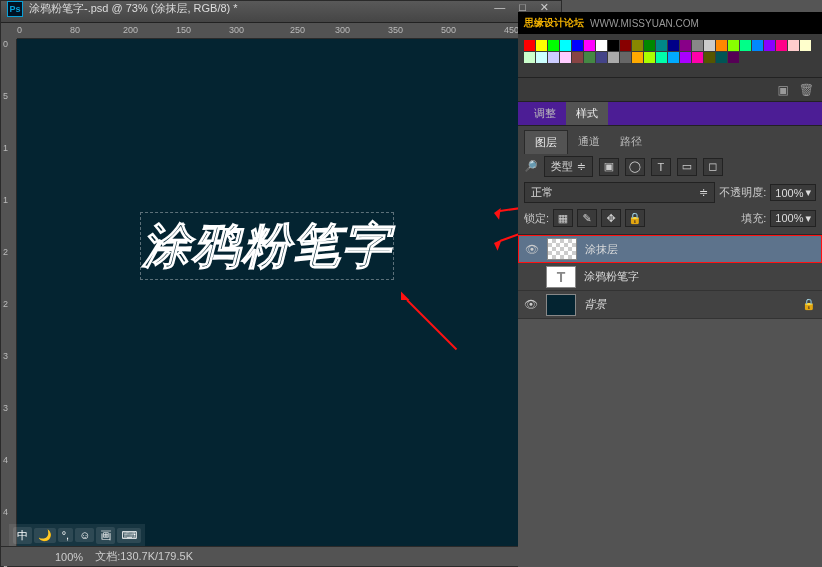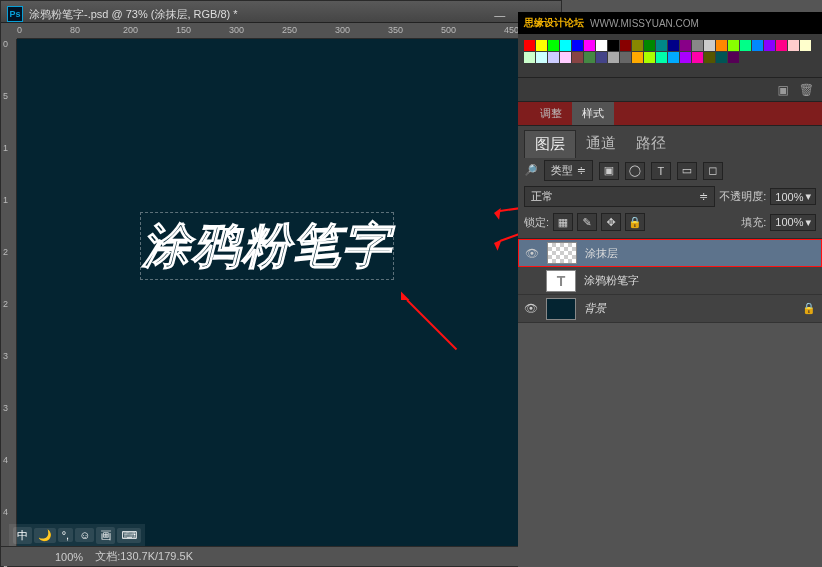--- a/index.html
+++ b/index.html
@@ -1,18 +1,18 @@
 <!DOCTYPE html>
 <html><head>
 <meta charset="utf-8">
 <style>
 *{margin:0;padding:0;box-sizing:border-box;font-family:"Microsoft YaHei",sans-serif;-webkit-font-smoothing:antialiased}
 body{background:#555;width:822px;height:567px;overflow:hidden;position:relative}
 .doc-window{position:absolute;left:0;top:0;width:562px;height:567px;background:#535353;border:1px solid #2a2a2a}
-.titlebar{height:22px;background:linear-gradient(#595959,#454545);display:flex;align-items:flex-end;padding:0 6px;color:#ddd;font-size:11px;border-bottom:1px solid #222}
+.titlebar{height:22px;background:linear-gradient(#595959,#454545);display:flex;align-items:flex-start;padding:0 6px;color:#ddd;font-size:11px;border-bottom:1px solid #222}
 .ps-icon{width:16px;height:16px;background:#001224;border:1px solid #08a0d8;display:flex;align-items:center;justify-content:center;color:#08a0d8;font-size:9px;font-weight:bold;margin-right:6px}
 .win-controls{margin-left:auto;display:flex;gap:14px;color:#ccc;font-size:11px;padding-right:6px}
 .win-btn{cursor:pointer}
 .ruler-h{height:16px;background:#535353;color:#bbb;font-size:9px;position:relative;margin-left:16px;border-bottom:1px solid #2a2a2a}
 .ruler-h span{position:absolute;top:2px}
 .ruler-v{width:16px;background:#535353;color:#bbb;font-size:9px;position:absolute;left:0;top:38px;bottom:20px;border-right:1px solid #2a2a2a}
 .ruler-v span{position:absolute;left:2px;writing-mode:horizontal-tb}
 .canvas{position:absolute;left:16px;top:38px;right:0;bottom:20px;background:#042431;overflow:hidden}
 .selection-text{position:absolute;left:125px;top:175px;font-size:48px;font-weight:900;color:transparent;-webkit-text-stroke:1px #fff;letter-spacing:2px;font-style:italic;filter:contrast(1.1)}
 .selection-text::before{content:"";position:absolute;inset:-2px;border:1px dashed rgba(255,255,255,.35)}
@@ -20,25 +20,25 @@
 .arrow-head{position:absolute;width:0;height:0;border:6px solid transparent;border-right-color:#f11}
 .statusbar{position:absolute;left:0;right:0;bottom:0;height:20px;background:#535353;color:#ccc;font-size:11px;display:flex;align-items:center;padding:0 4px;border-top:1px solid #2a2a2a}
 .taskbar{position:absolute;left:8px;bottom:20px;height:22px;display:flex;align-items:center;gap:2px;background:rgba(255,255,255,.08);font-size:11px;color:#fff;padding:0 4px}
 .taskbar .tb{padding:1px 4px;background:rgba(255,255,255,.1);border-radius:2px}
 .panel-col{position:absolute;right:0;top:12px;width:304px;height:567px;background:#535353}
 .watermark{height:22px;background:#000;display:flex;align-items:center;padding:0 6px;color:#999;font-size:10px;gap:6px}
 .watermark b{color:#f0b000}
 .swatches{height:44px;background:#3a3a3a;padding:6px;display:flex;flex-wrap:wrap;gap:1px;align-content:flex-start;border-bottom:1px solid #222}
 .sw{width:11px;height:11px}
 .swatch-footer{height:24px;background:#3a3a3a;border-bottom:1px solid #222;display:flex;justify-content:flex-end;align-items:center;padding:0 8px;gap:10px;color:#999;font-size:12px}
-.tabs{height:24px;background:#7f1d1d;display:flex;align-items:flex-end;color:#bbb;font-size:11px;padding-left:12px;border-bottom:1px solid #222}
+.tabs{height:24px;background:#4c1d95;display:flex;align-items:flex-end;color:#bbb;font-size:11px;padding-left:6px;border-bottom:1px solid #222}
 .tab{padding:4px 10px;cursor:pointer}
 .tab.active{background:#535353;color:#eee}
 .panel-section{background:#424242;padding:4px 6px;border-bottom:1px solid #2a2a2a}
-.tabs2{display:flex;gap:0;color:#bbb;font-size:15px}
+.tabs2{display:flex;gap:0;color:#bbb;font-size:11px}
 .tabs2 .t{padding:4px 10px;cursor:pointer}
 .tabs2 .t.active{background:#535353;color:#eee;border:1px solid #2a2a2a;border-bottom:none}
 .filter-row{display:flex;align-items:center;gap:6px;padding:2px 0;color:#ddd;font-size:11px}
 .dropdown{background:#3a3a3a;border:1px solid #222;padding:2px 6px;display:flex;align-items:center;gap:4px;color:#ddd}
 .icon-btn{width:20px;height:18px;background:#3a3a3a;border:1px solid #222;display:flex;align-items:center;justify-content:center;color:#ccc;font-size:11px;cursor:pointer}
 .ctrl-row{display:flex;align-items:center;gap:4px;color:#ccc;font-size:11px;padding:3px 0}
 .field{background:#3a3a3a;border:1px solid #222;padding:1px 4px;color:#ddd;display:flex;align-items:center;gap:2px}
 .layers{background:#424242}
 .layer{height:28px;display:flex;align-items:center;padding:0 6px;gap:8px;font-size:11px;color:#ddd;border-bottom:1px solid #333;cursor:pointer}
 .layer.sel{background:#5d738c;border:1px solid #f11}
@@ -60,21 +60,21 @@
       <span class="win-btn">□</span>
       <span class="win-btn">✕</span>
     </div>
   </div>
   <div class="ruler-h" id="rulerH">
       <span style="left: 0px;">0</span>
       <span style="left: 53px;">80</span>
       <span style="left: 106px;">200</span>
       <span style="left: 159px;">150</span>
       <span style="left: 212px;">300</span>
-      <span style="left: 265px;">250</span>
+      <span style="left: 273px;">250</span>
       <span style="left: 318px;">300</span>
       <span style="left: 371px;">350</span>
       <span style="left: 424px;">500</span>
       <span style="left: 487px;">450</span>
       <span style="left: 530px;">500</span>
     </div>
   <div class="ruler-v" id="rulerV">
       <span style="top: 0px;">0</span>
       <span style="top: 52px;">5</span>
       <span style="top: 104px;">1</span>

